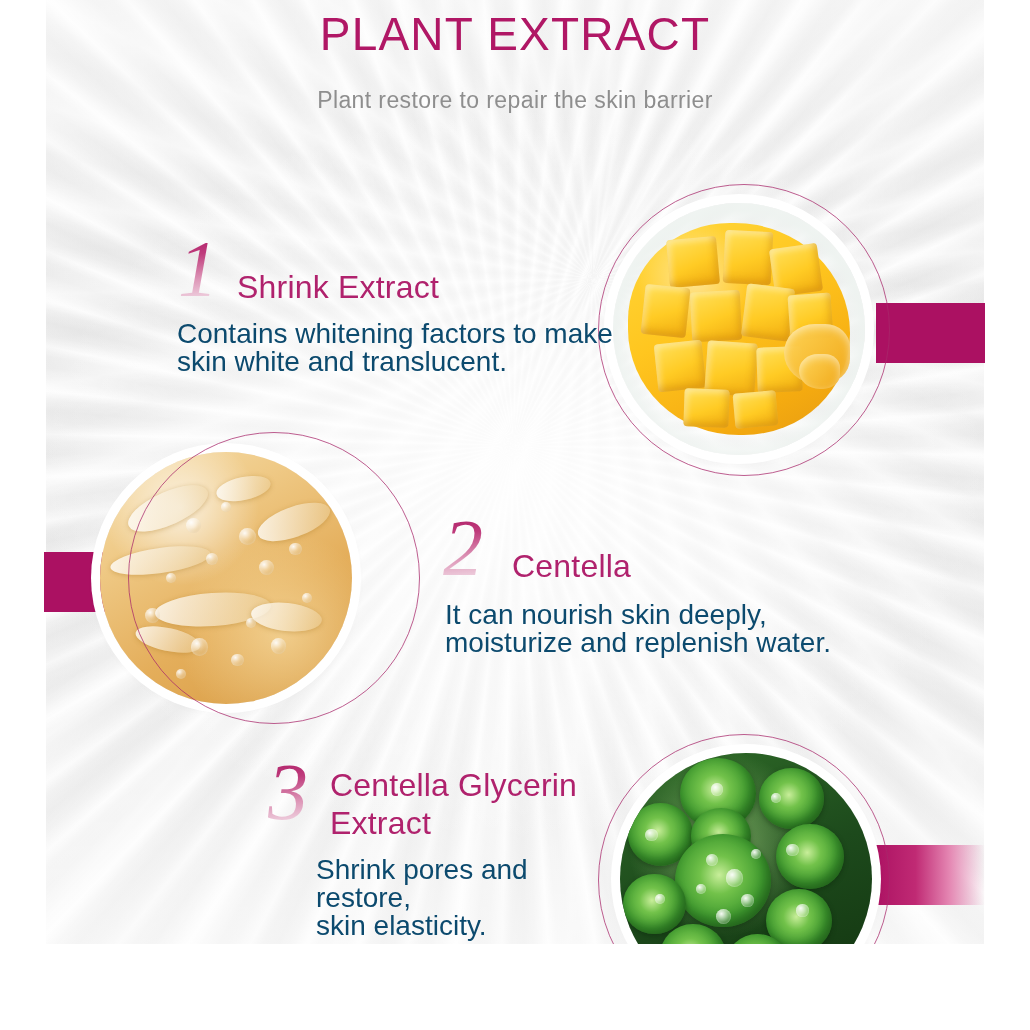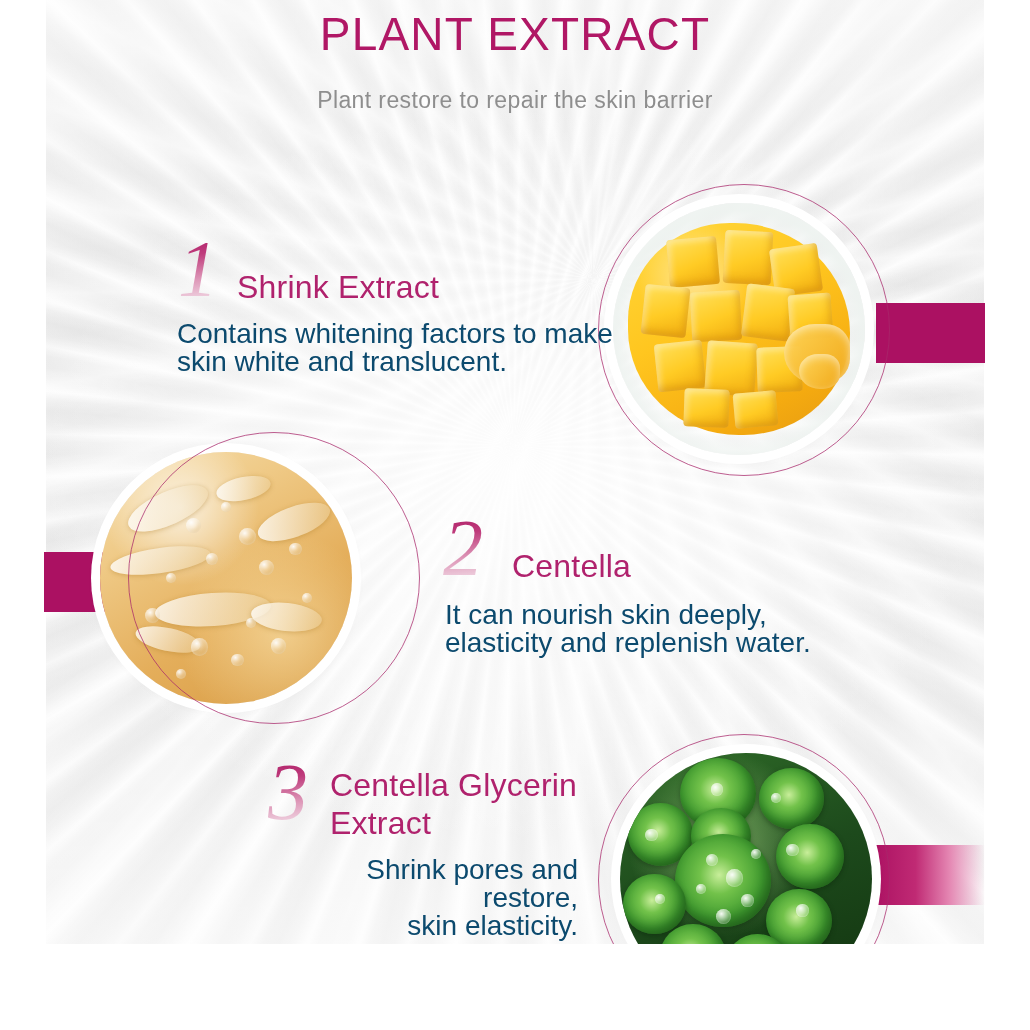--- a/index.html
+++ b/index.html
@@ -309,21 +309,21 @@
       <div class="bubble" style="left:68%; top:74%; width:6%; height:6%;"></div>
       <div class="bubble" style="left:80%; top:56%; width:4%; height:4%;"></div>
       <div class="bubble" style="left:30%; top:86%; width:4%; height:4%;"></div>
       <div class="bubble" style="left:58%; top:66%; width:4%; height:4%;"></div>
     </div>
   </div>
 
   <div class="numeral" style="left:443px; top:508px; font-size:80px;">2</div>
   <div class="item-title" style="left:512px; top:547px;">Centella</div>
   <div class="item-desc" style="left:445px; top:601px;">It can nourish skin deeply,
-elasticity and replenish water.</div>
+moisturize and replenish water.</div>
 
   <div class="bar bar-fadeR" style="left:873px; top:845px; width:112px;"></div>
 
   <div class="ring" style="left:598px; top:734px; width:290px; height:290px;"></div>
 
   <div class="circle-wrap">
     <div class="photo" style="left:620px; top:753px; width:252px; height:252px;">
       <div class="tex-leaf"></div>
       <div class="leaf" style="left:24%; top:2%; width:30%; height:28%;"></div>
       <div class="leaf" style="left:55%; top:6%; width:26%; height:24%;"></div>
@@ -348,16 +348,16 @@
       <div class="drop" style="left:36%; top:12%; width:5%; height:5%;"></div>
       <div class="drop" style="left:60%; top:16%; width:4%; height:4%;"></div>
       <div class="drop" style="left:26%; top:78%; width:5%; height:5%;"></div>
       <div class="drop" style="left:50%; top:82%; width:4%; height:4%;"></div>
     </div>
   </div>
 
   <div class="numeral" style="left:268px; top:752px; font-size:80px;">3</div>
   <div class="item-title" style="left:330px; top:766px;">Centella Glycerin
 Extract</div>
-  <div class="item-desc" style="left:316px; top:856px; width:262px; text-align:right;">Shrink pores and restore,
+  <div class="item-desc" style="left:316px; top:856px; width:262px; text-align:left;">Shrink pores and restore,
 skin elasticity.</div>
 
 </div>
 
 </body></html>

